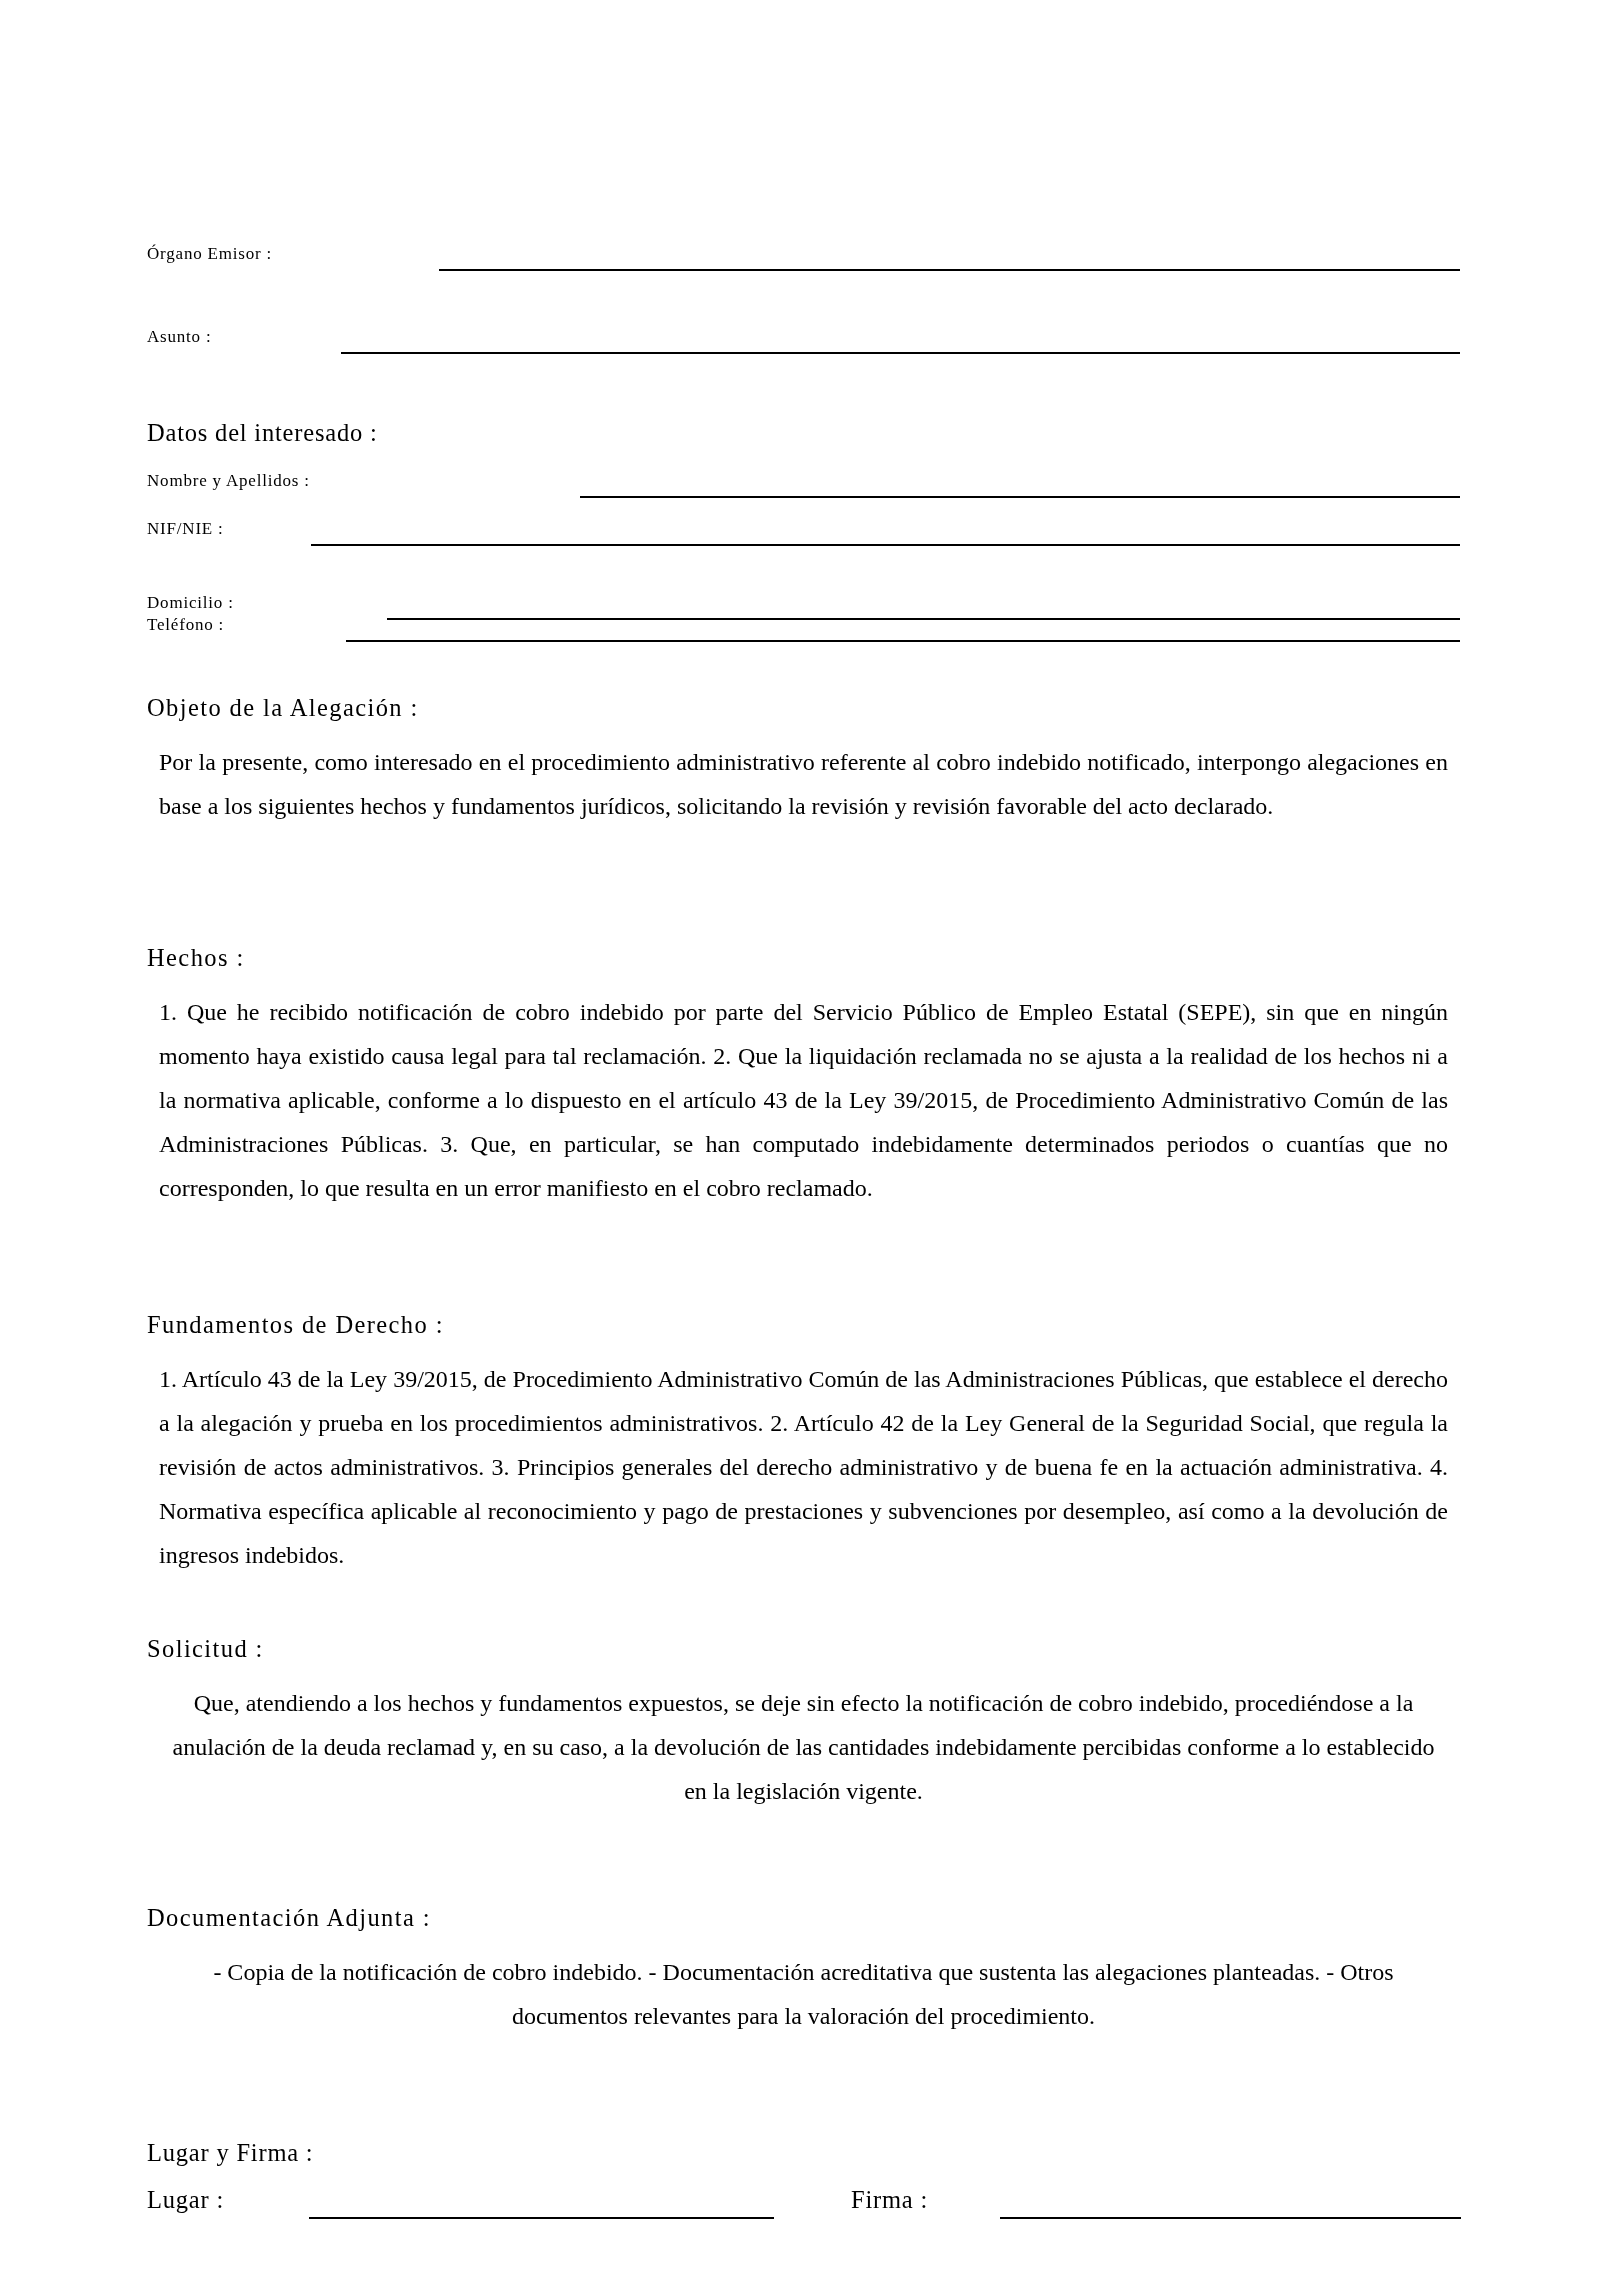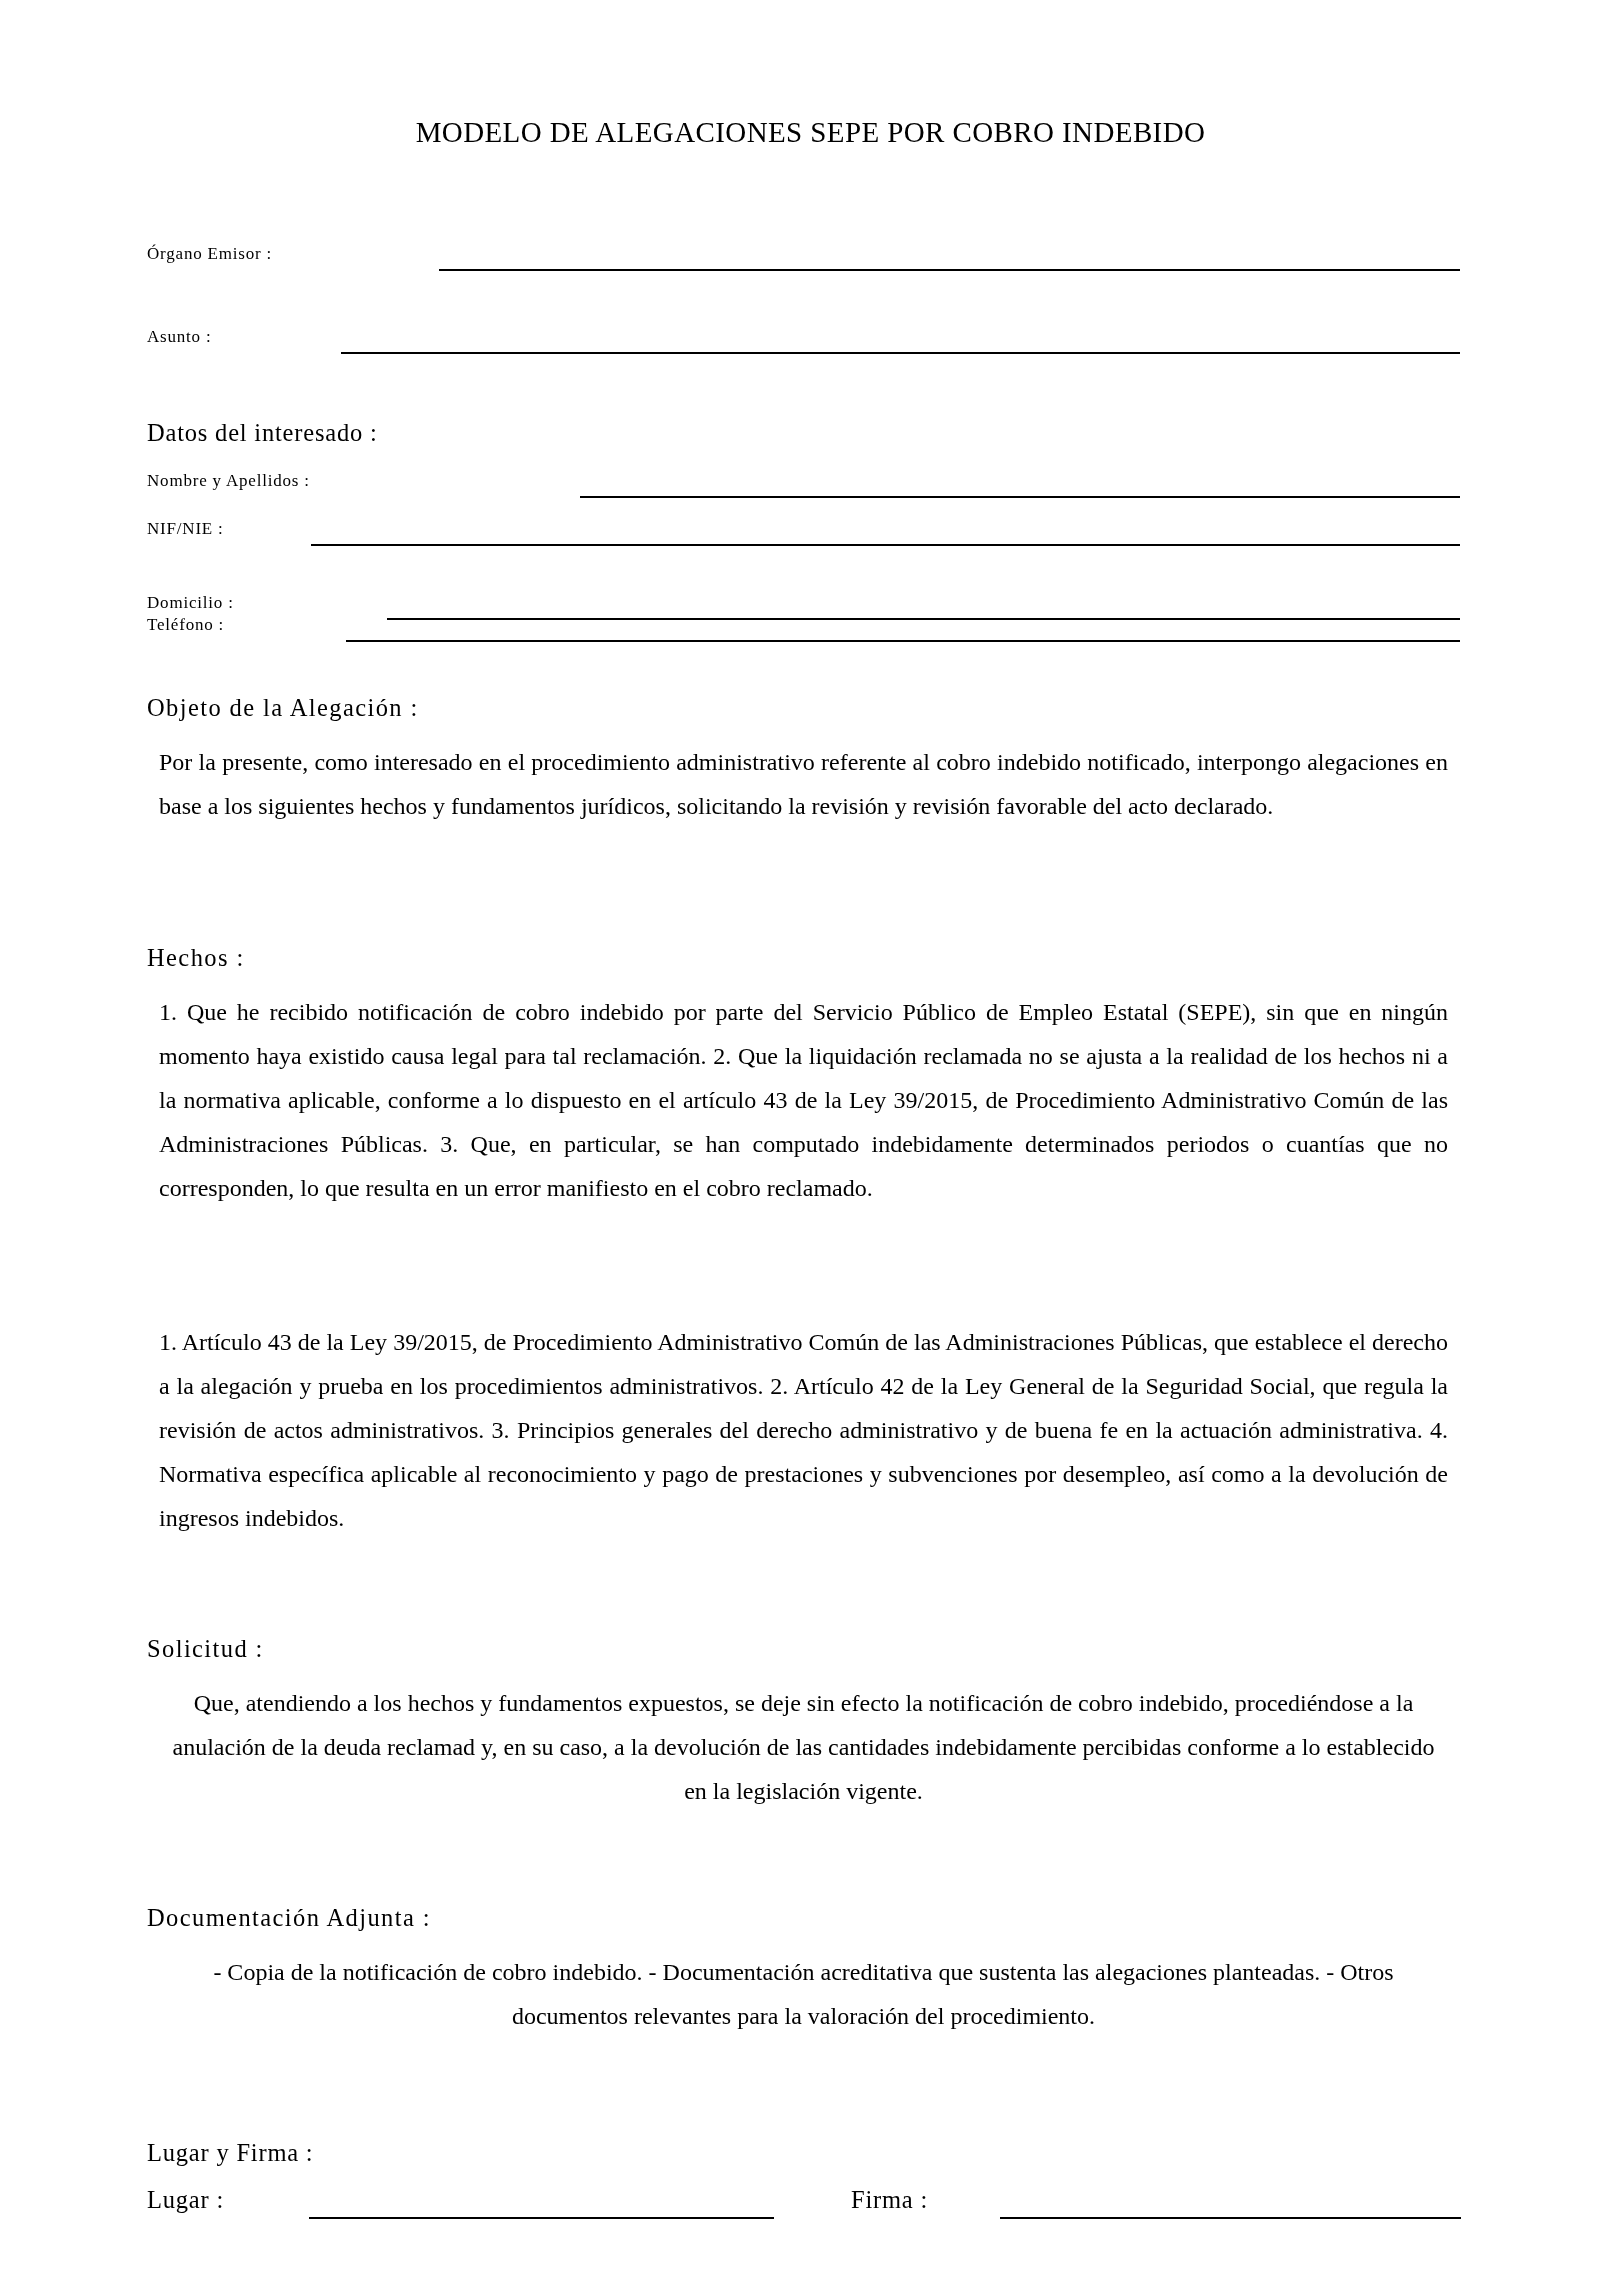--- a/index.html
+++ b/index.html
@@ -106,21 +106,20 @@
     bottom: 0;
     height: 0;
     border-bottom: 2.9px solid #000000;
   }
 </style>
 </head>
 <body>
 
 <div class="page">
 
-  <div class="doc-title">MODELO DE ALEGACIONES SEPE POR COBRO INDEBIDO</div>
 
   <div class="field-row" style="top:238px;">
     <span class="field-label">Órgano Emisor :</span>
     <span class="field-rule" style="left:292px; right:0;"></span>
   </div>
 
   <div class="field-row" style="top:321px;">
     <span class="field-label">Asunto :</span>
     <span class="field-rule" style="left:194px; right:0;"></span>
   </div>
@@ -151,20 +150,21 @@
     <div class="section-heading">Objeto de la Alegación :</div>
     <p class="section-body">Por la presente, como interesado en el procedimiento administrativo referente al cobro indebido notificado, interpongo alegaciones en base a los siguientes hechos y fundamentos jurídicos, solicitando la revisión y revisión favorable del acto declarado.</p>
   </div>
 
   <div class="section" style="top:941px;">
     <div class="section-heading">Hechos :</div>
     <p class="section-body">1. Que he recibido notificación de cobro indebido por parte del Servicio Público de Empleo Estatal (SEPE), sin que en ningún momento haya existido causa legal para tal reclamación. 2. Que la liquidación reclamada no se ajusta a la realidad de los hechos ni a la normativa aplicable, conforme a lo dispuesto en el artículo 43 de la Ley 39/2015, de Procedimiento Administrativo Común de las Administraciones Públicas. 3. Que, en particular, se han computado indebidamente determinados periodos o cuantías que no corresponden, lo que resulta en un error manifiesto en el cobro reclamado.</p>
   </div>
 
   <div class="section" style="top:1308px;">
+    <div class="section-heading">Fundamentos de Derecho :</div>
     <p class="section-body">1. Artículo 43 de la Ley 39/2015, de Procedimiento Administrativo Común de las Administraciones Públicas, que establece el derecho a la alegación y prueba en los procedimientos administrativos. 2. Artículo 42 de la Ley General de la Seguridad Social, que regula la revisión de actos administrativos. 3. Principios generales del derecho administrativo y de buena fe en la actuación administrativa. 4. Normativa específica aplicable al reconocimiento y pago de prestaciones y subvenciones por desempleo, así como a la devolución de ingresos indebidos.</p>
   </div>
 
   <div class="section" style="top:1632px;">
     <div class="section-heading">Solicitud :</div>
     <p class="section-body no-justify">Que, atendiendo a los hechos y fundamentos expuestos, se deje sin efecto la notificación de cobro indebido, procediéndose a la anulación de la deuda reclamad y, en su caso, a la devolución de las cantidades indebidamente percibidas conforme a lo establecido en la legislación vigente.</p>
   </div>
 
   <div class="section" style="top:1901px;">
     <div class="section-heading">Documentación Adjunta :</div>

